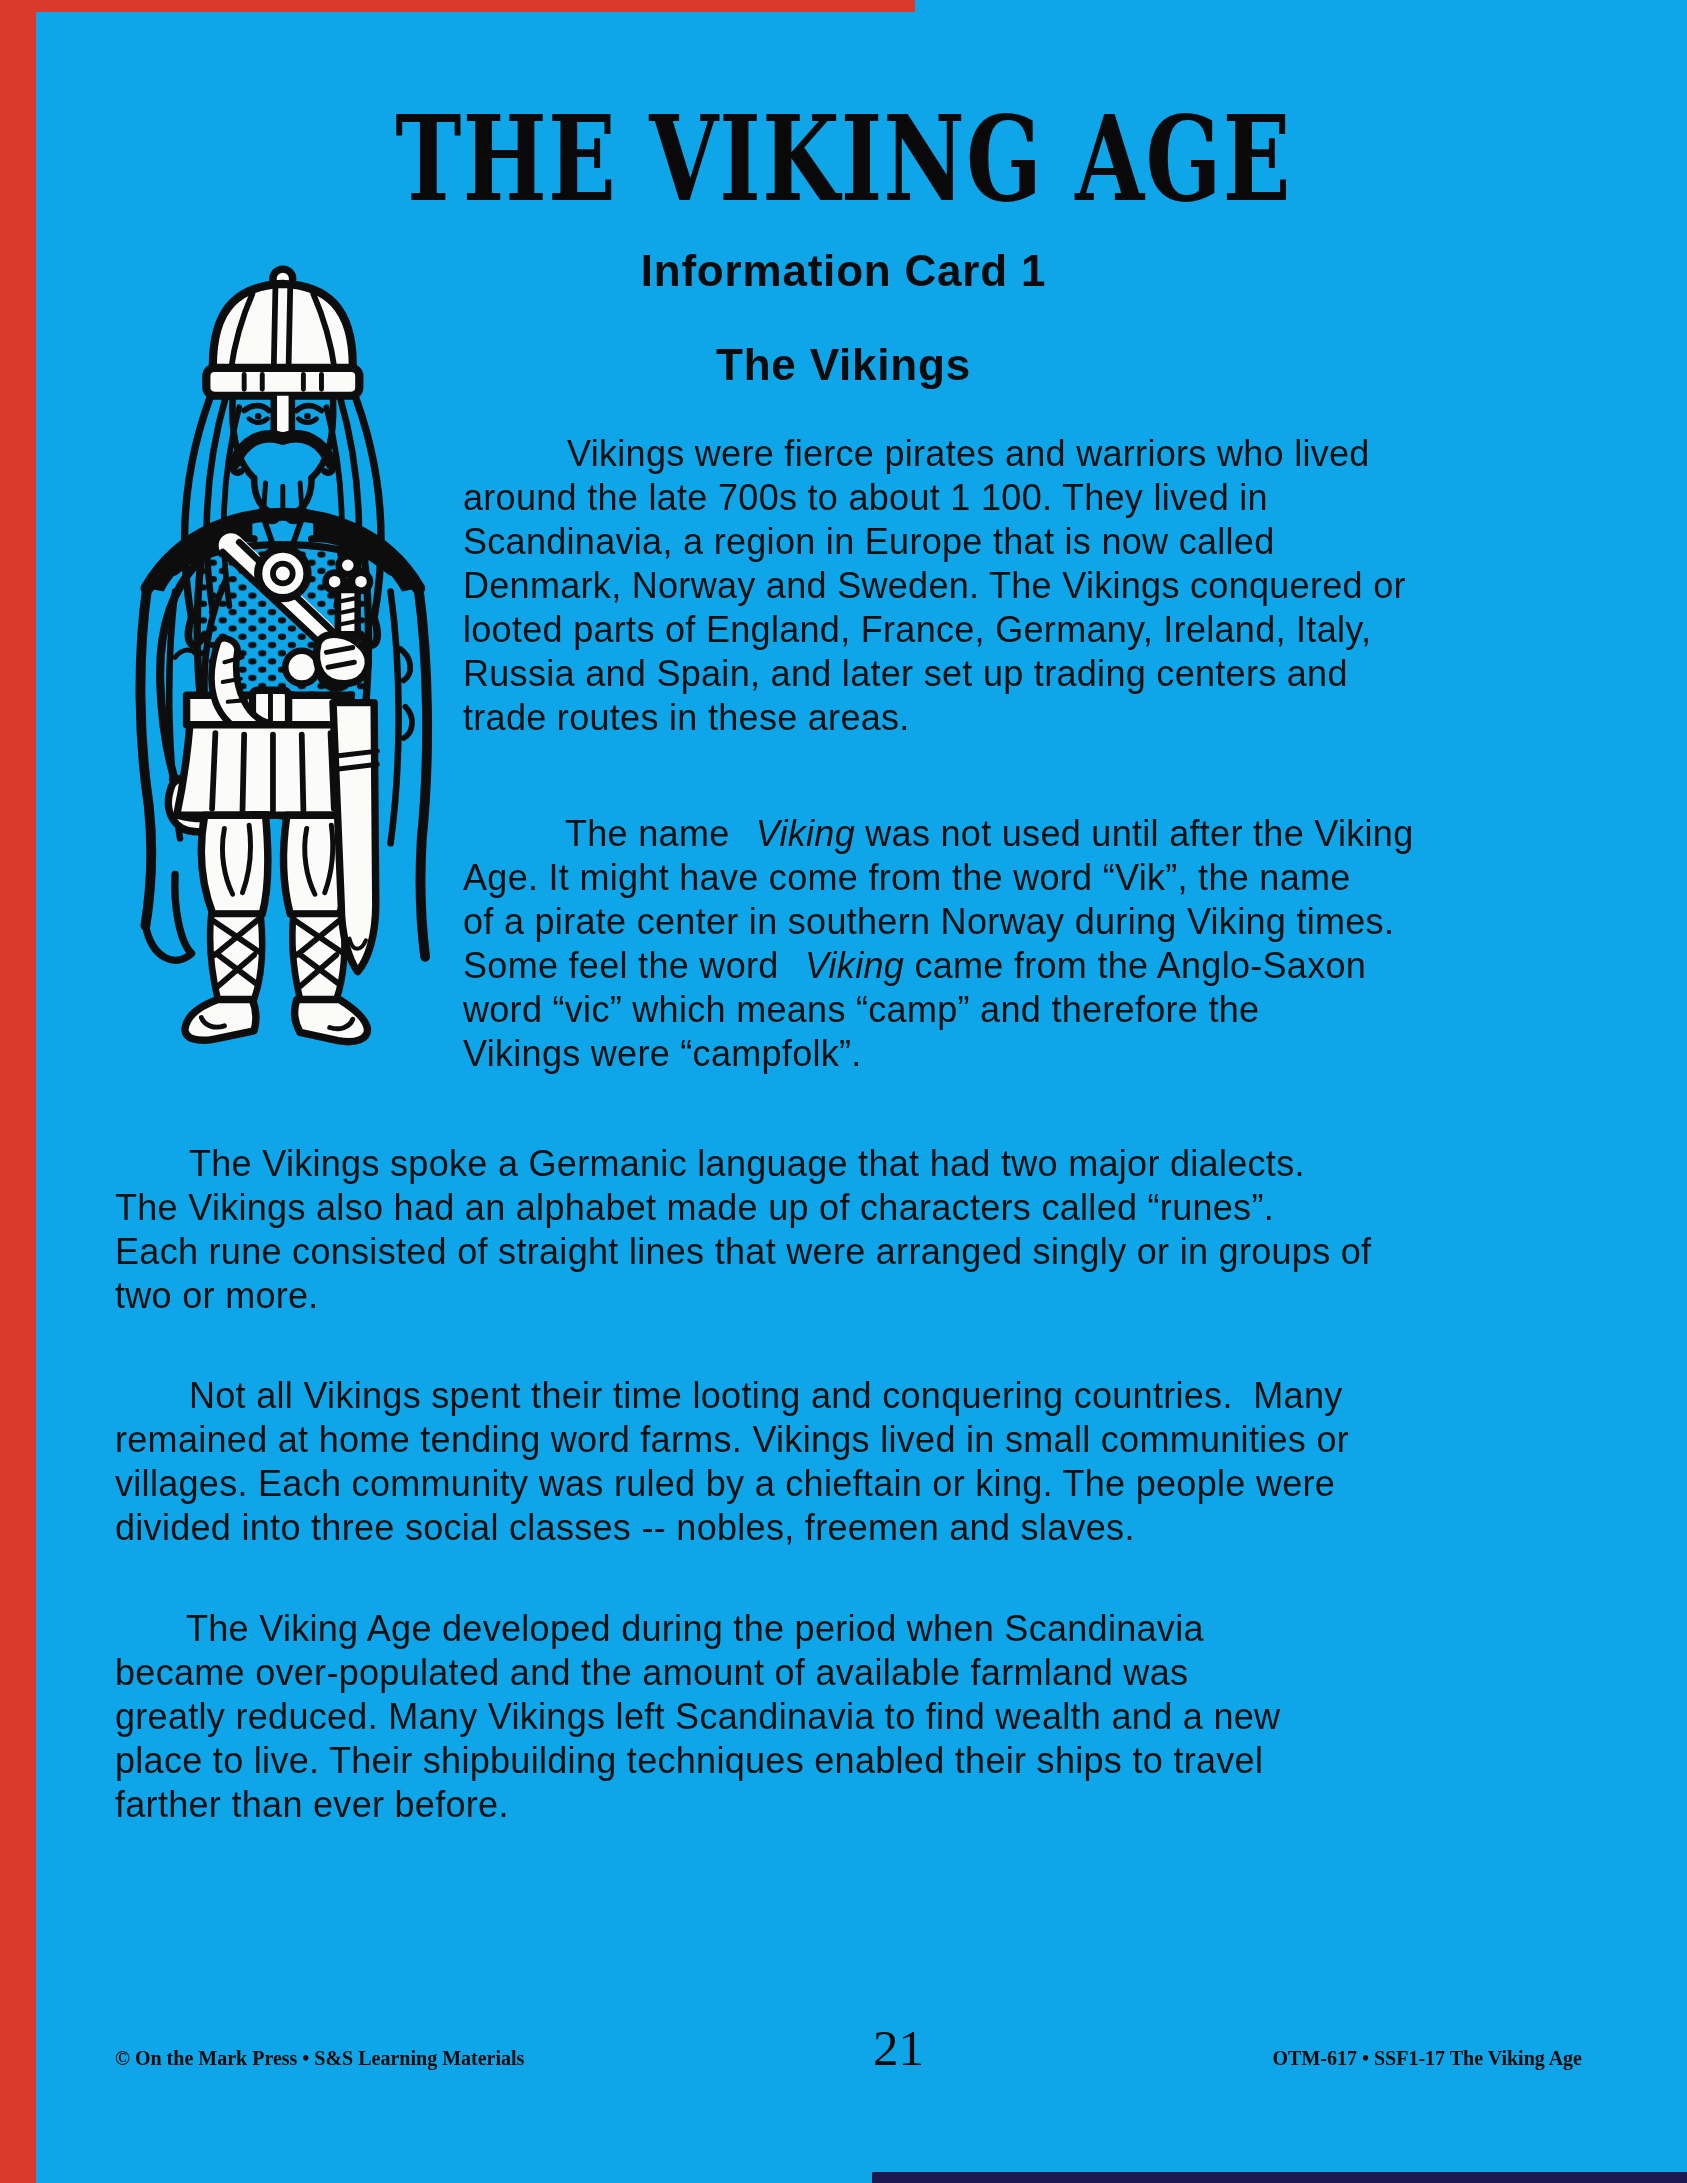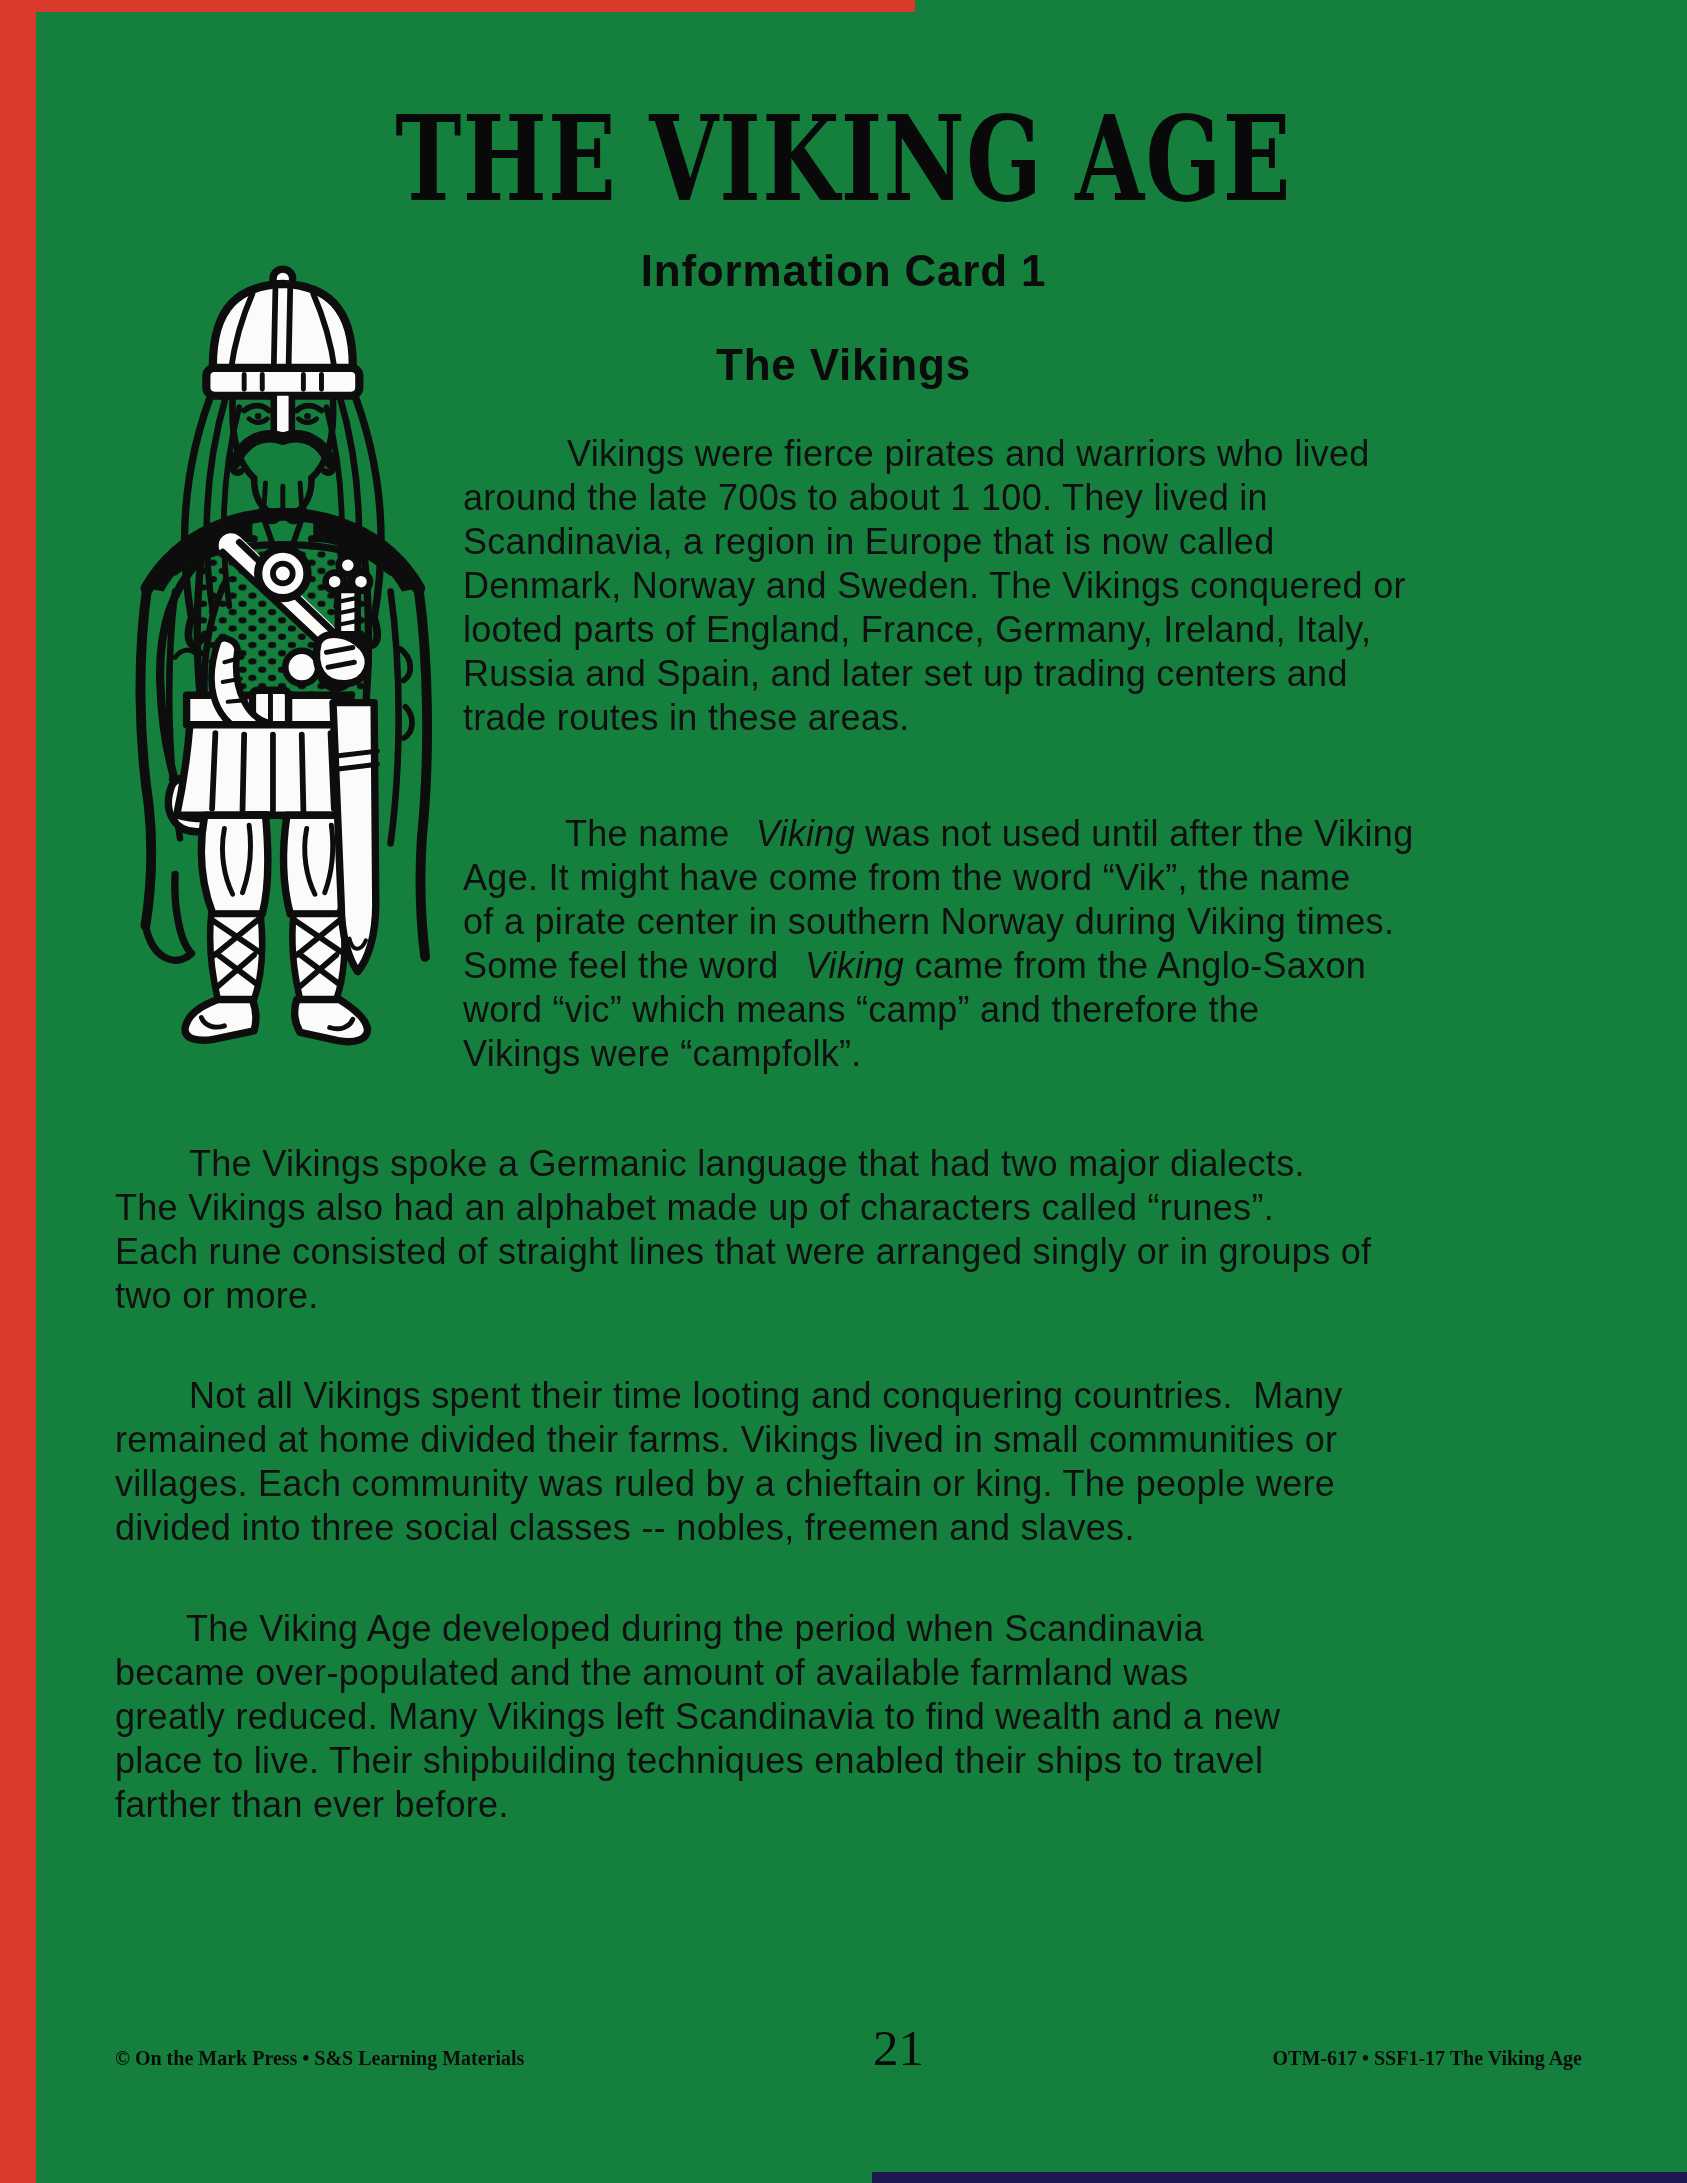--- a/index.html
+++ b/index.html
@@ -1,20 +1,20 @@
 <!DOCTYPE html>
 <html style="font-size:13px"><head>
 <meta charset="utf-8">
 <style>
   html, body { margin: 0; padding: 0; background: #e9e9e9; }
   .page {
     position: relative;
     width: 1687px;
     height: 2183px;
-    background: #15803d;
+    background: #0ea5e9;
     overflow: hidden;
     font-family: "Liberation Sans", "DejaVu Sans", sans-serif;
     color: #0e0e0e;
   }
   
   .bar { position: absolute; }
   .bar-left   { left: 0; top: 0; width: 36px; height: 2183px; background: #d93a2b; }
   .bar-top    { left: 0; top: 0; width: 915px; height: 11.5px; background: #d93a2b; }
   .bar-bottom { left: 872px; bottom: 0; width: 816px; height: 10.7px; background: #1e1850; }
 
@@ -216,21 +216,21 @@
           <path d="M230 462 C222 494 238 514 264 512 C290 510 298 484 284 468 C268 450 238 446 230 462 Z" fill="#fbfbf9" stroke-width="9"></path>
           <path d="M240 474 L272 468 M242 492 L274 486" stroke-width="6"></path>
         </g>
       </g>
     </svg>
   </div>
 
   <p class="para p1"><span>Vikings were fierce pirates and warriors who lived</span><br><span>around the late 700s to about 1 100. They lived in</span><br><span>Scandinavia, a region in Europe that is now called</span><br><span>Denmark, Norway and Sweden. The Vikings conquered or</span><br><span>looted parts of England, France, Germany, Ireland, Italy,</span><br><span>Russia and Spain, and later set up trading centers and</span><br><span>trade routes in these areas.</span></p>
   <p class="para p2"><span>The name </span><span class="it">Viking</span><span> was not used until after the Viking</span><br><span>Age. It might have come from the word “Vik”, the name</span><br><span>of a pirate center in southern Norway during Viking times.</span><br><span>Some feel the word </span><span class="it">Viking</span><span> came from the Anglo-Saxon</span><br><span>word “vic” which means “camp” and therefore the</span><br><span>Vikings were “campfolk”.</span></p>
   <p class="para p3"><span>The Vikings spoke a Germanic language that had two major dialects.</span><br><span>The Vikings also had an alphabet made up of characters called “runes”.</span><br><span>Each rune consisted of straight lines that were arranged singly or in groups of</span><br><span>two or more.</span></p>
-  <p class="para p4"><span>Not all Vikings spent their time looting and conquering countries.&nbsp; Many</span><br><span>remained at home divided their farms. Vikings lived in small communities or</span><br><span>villages. Each community was ruled by a chieftain or king. The people were</span><br><span>divided into three social classes -- nobles, freemen and slaves.</span></p>
+  <p class="para p4"><span>Not all Vikings spent their time looting and conquering countries.&nbsp; Many</span><br><span>remained at home tending word farms. Vikings lived in small communities or</span><br><span>villages. Each community was ruled by a chieftain or king. The people were</span><br><span>divided into three social classes -- nobles, freemen and slaves.</span></p>
   <p class="para p5"><span>The Viking Age developed during the period when Scandinavia</span><br><span>became over-populated and the amount of available farmland was</span><br><span>greatly reduced. Many Vikings left Scandinavia to find wealth and a new</span><br><span>place to live. Their shipbuilding techniques enabled their ships to travel</span><br><span>farther than ever before.</span></p>
 
   <div class="footer">
     <span class="f-left">© On the Mark Press • S&amp;S Learning Materials</span>
     <span class="f-center">21</span>
     <span class="f-right">OTM-617 • SSF1-17 The Viking Age</span>
   </div>
 
 </div>
 

